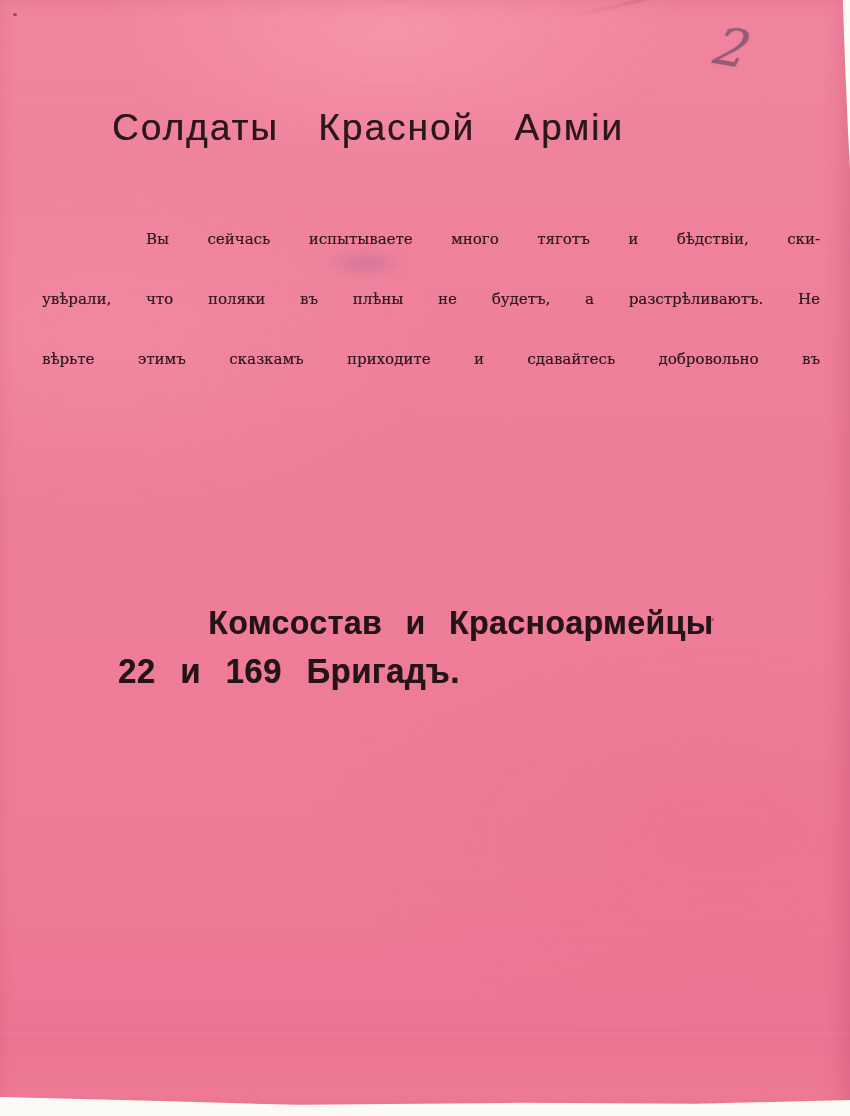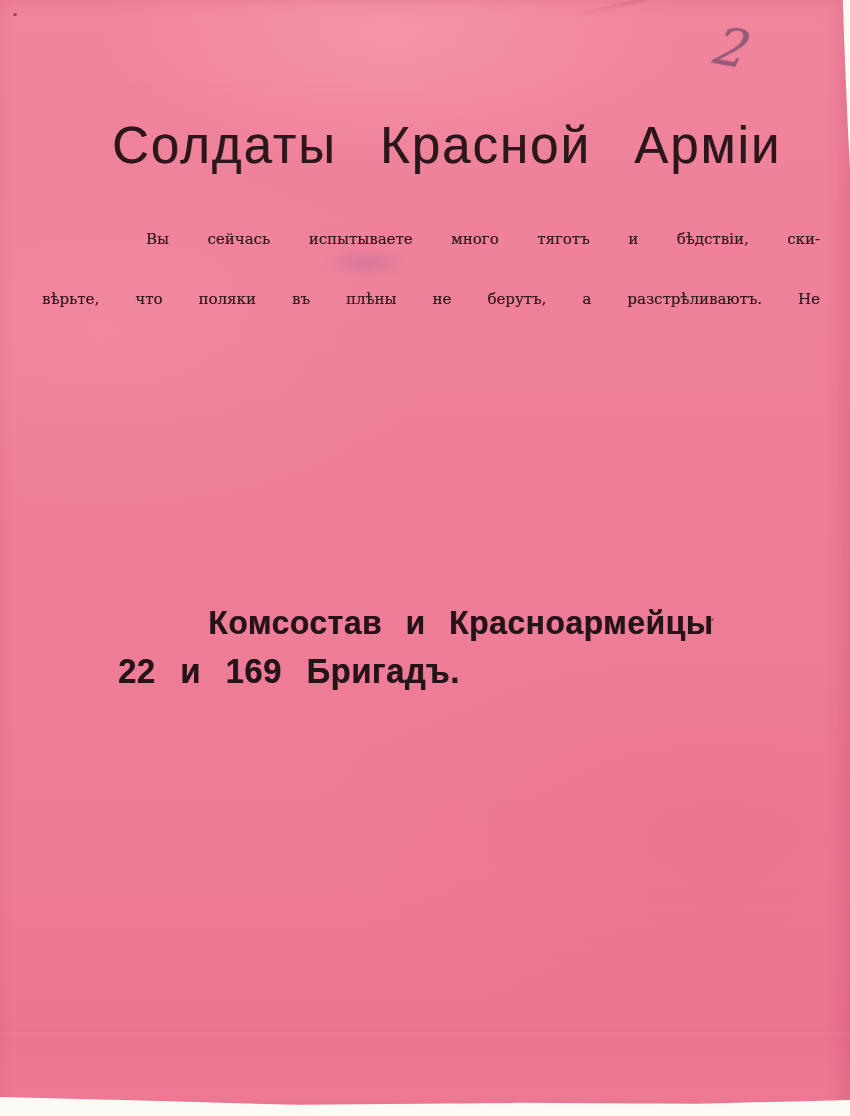--- a/index.html
+++ b/index.html
@@ -77,21 +77,21 @@
     transform: rotate(10deg) skewX(-6deg);
     text-shadow: 0 0 2px rgba(134,84,112,0.35);
   }
   
   .title {
     position: absolute;
     left: 112px; top: 82px;
     width: 640px;
     font-family: "Liberation Sans", sans-serif;
     font-weight: 400;
-    font-size: 51px;
+    font-size: 37px;
     letter-spacing: 2px;
     word-spacing: 27px;
     color: #2a161b;
     white-space: nowrap;
     text-shadow: 0.4px 0.4px 0 rgba(42,22,27,0.65);
   }
   
   .body-text {
     position: absolute;
     left: 42px; top: 218px;
@@ -151,21 +151,22 @@
     <div class="speck-1"></div>
     <div class="speck-2"></div>
   </div>
 
   <div class="page-number">2</div>
 
   <h1 class="title">Солдаты Красной Арміи</h1>
 
   <div class="body-text">
     <div class="body-line first">Вы сейчась испытываете много тяготъ и бѣдствіи, ски-</div>
-    <div class="body-line">вѣрьте, что поляки въ плѣны не берутъ, а разстрѣливаютъ. Не</div>
+    <div class="body-line">увѣрали, что поляки въ плѣны не будетъ, а разстрѣливаютъ. Не</div>
+    <div class="body-line">вѣрьте этимъ сказкамъ приходите и сдавайтесь добровольно въ</div>
   </div>
 
   <div class="signature">
     <div class="signature-line-1">Комсостав и Красноармейцы</div>
     <div class="signature-line-2">22 и 169 Бригадъ.</div>
   </div>
 
 </div>
 
 </body></html>

